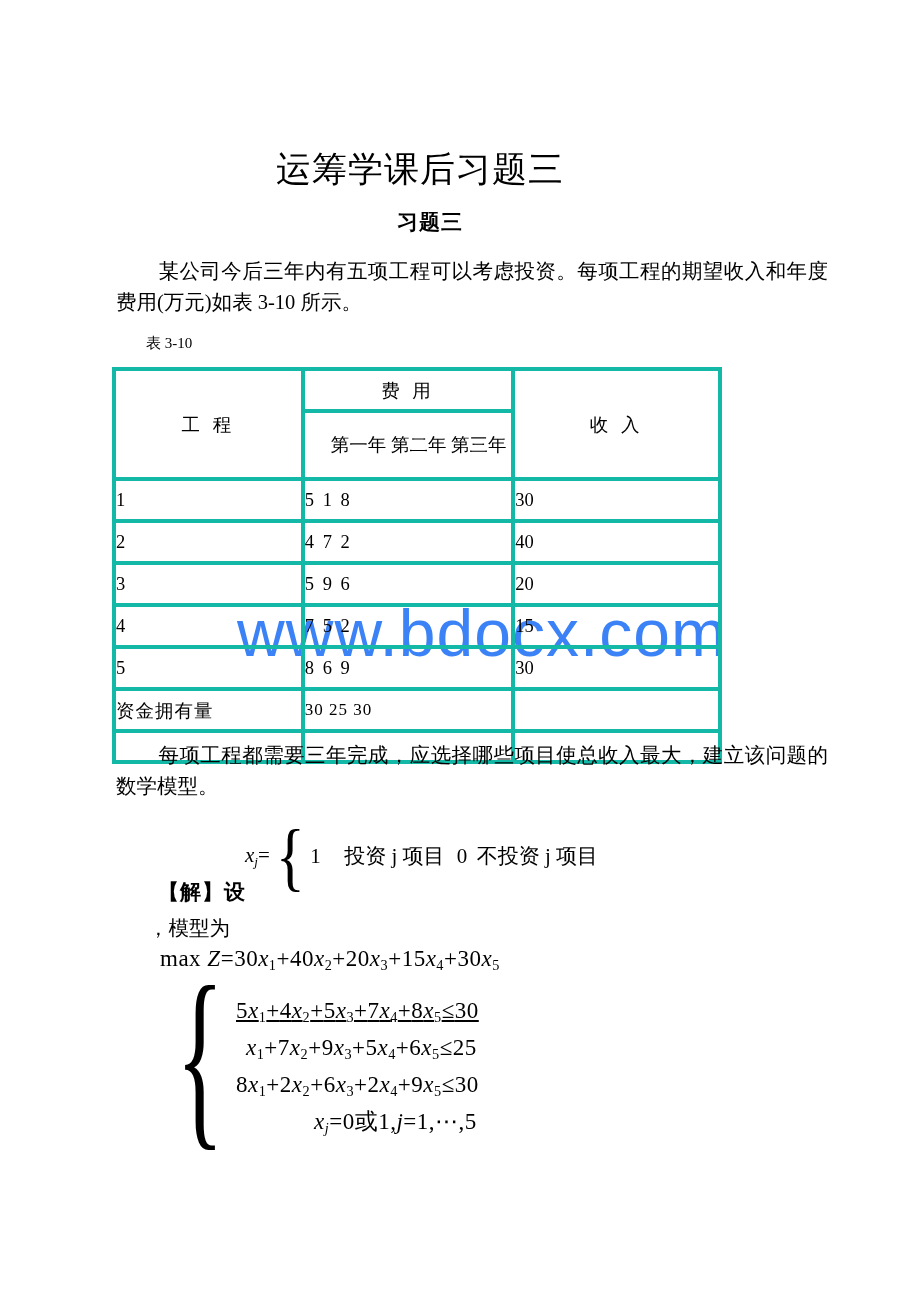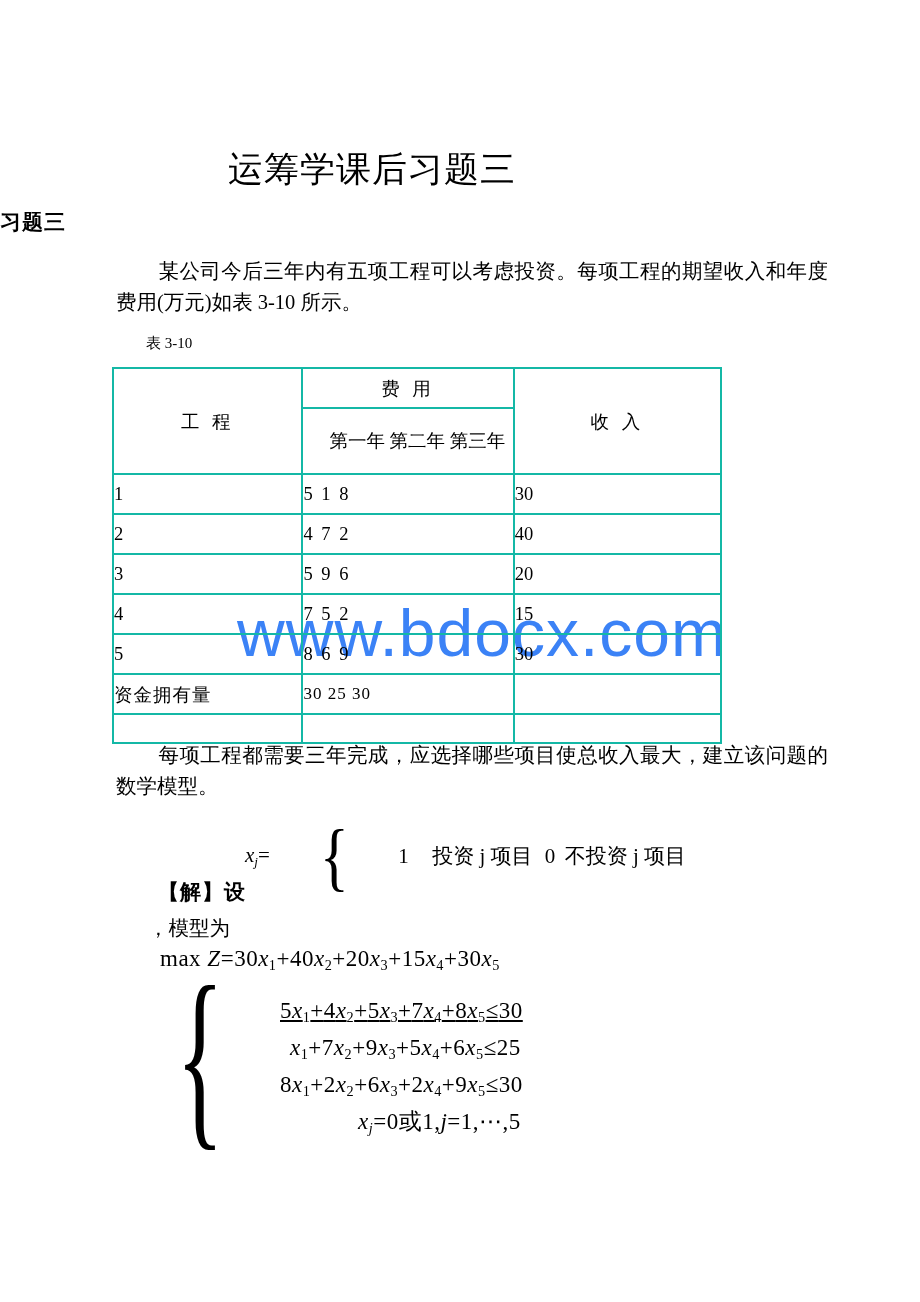--- a/index.html
+++ b/index.html
@@ -39,26 +39,27 @@
   
   .doc-title {
     position: absolute;
     left: 0; top: 148px;
     width: 744px;
     text-align: center;
     font-size: 35px;
     line-height: 44px;
     font-weight: normal;
     letter-spacing: 1px;
+    padding-left: 48px;
   }
   .doc-subtitle {
     position: absolute;
     left: 0; top: 208px;
     width: 860px;
-    text-align: left;
+    text-align: center;
     font-size: 21px;
     line-height: 28px;
     font-weight: bold;
     letter-spacing: 1px;
   }
 
   
   .para {
     position: absolute;
     font-size: 20.5px;
@@ -81,21 +82,21 @@
   
   #cost-table {
     position: absolute;
     left: 112px;
     top: 367px;
     width: 610px;
     border-collapse: collapse;
     font-size: 18.5px;
   }
   #cost-table td {
-    border: 2px solid #14b8a6;
+    border: 4px solid #14b8a6;
     padding: 0;
     vertical-align: middle;
   }
   .c-proj  { width: 190px; }
   .c-cost  { width: 212px; }
   .c-inc   { width: 208px; }
 
   .cell-pad { padding: 6px 10px; }
   .hdr-proj { text-align: center; height: 102px; letter-spacing: 4px; margin-left: 24px; }
   .hdr-cost { text-align: center; height: 38px; letter-spacing: 4px; }
@@ -117,21 +118,20 @@
 
   .row-total td { height: 38px; }
   .td-total-label { padding-left: 26px; letter-spacing: 1px; }
   .td-total-vals  { padding-left: 52px; letter-spacing: 1px; font-size: 17px;}
   .row-empty td { height: 27px; }
 
   
   .math {
     font-family: "Liberation Serif", "DejaVu Serif", serif;
     font-style: normal;
-    gap: 44px;
   }
   .mi { font-style: italic; }
   sub {
     font-size: 0.62em;
     vertical-align: -0.28em;
     font-style: italic;
   }
   sub.num { font-style: normal; }
 
   

